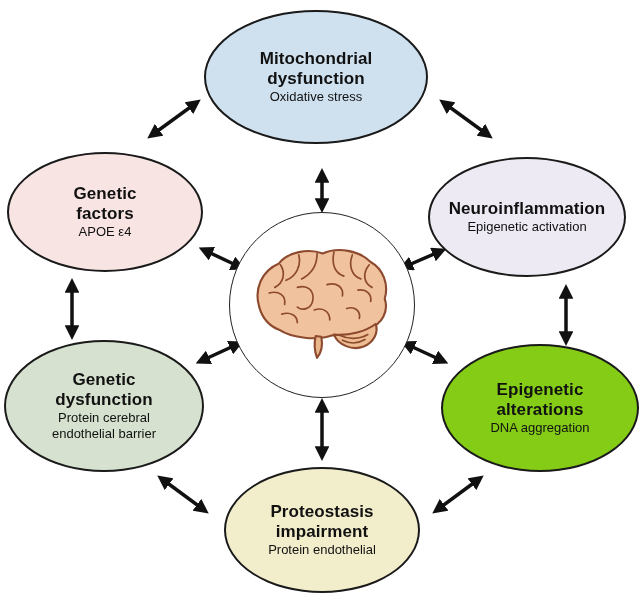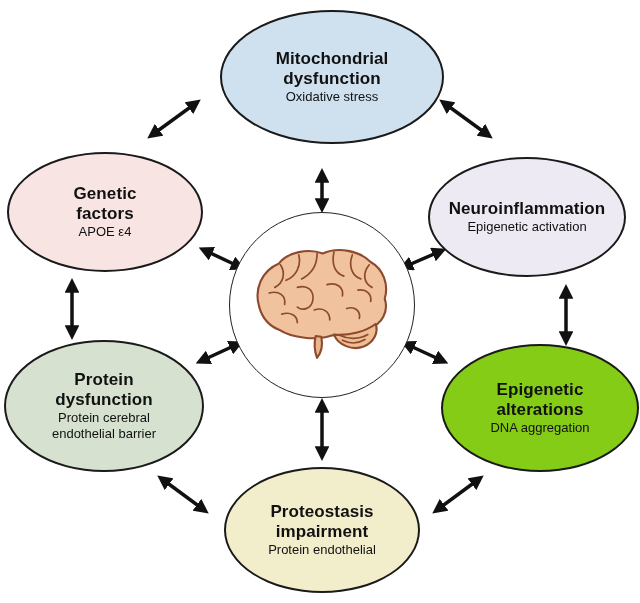--- a/index.html
+++ b/index.html
@@ -34,21 +34,21 @@
     font-weight: 700;
     line-height: 1.18;
     letter-spacing: 0.1px;
   }
   .node-subtitle {
     font-size: 13px;
     line-height: 1.25;
     margin-top: 0;
   }
   
-  .pos-mito  { left: 220px; top:  10px; width: 224px; height: 134px; }
+  .pos-mito  { left: 204px; top:  10px; width: 224px; height: 134px; }
   .pos-gen   { left:   7px; top: 152px; width: 196px; height: 120px; justify-content: center; }
   .pos-neuro { left: 428px; top: 157px; width: 198px; height: 120px; }
   .pos-vasc  { left:   4px; top: 340px; width: 200px; height: 132px; }
   .pos-epi   { left: 441px; top: 344px; width: 198px; height: 128px; }
   .pos-prot  { left: 224px; top: 467px; width: 196px; height: 126px; }
   
   .pos-mito  .node-title { max-width: 160px; }
   .pos-gen   .node-title { max-width: 100px; }
   .pos-vasc  .node-title { max-width: 124px; }
   .pos-epi   .node-title { max-width: 124px; }
@@ -109,21 +109,21 @@
     <div class="node-title">Genetic factors</div>
     <div class="node-subtitle">APOE ε4</div>
   </div>
 
   <div class="node pos-neuro" style="background: rgb(237, 234, 243);">
     <div class="node-title">Neuroinflammation</div>
     <div class="node-subtitle">Epigenetic activation</div>
   </div>
 
   <div class="node pos-vasc" style="background: rgb(214, 226, 207);">
-    <div class="node-title">Protein dysfunction</div>
+    <div class="node-title">Genetic dysfunction</div>
     <div class="node-subtitle">Protein cerebral endothelial barrier</div>
   </div>
 
   <div class="node pos-epi" style="background: #84cc16;">
     <div class="node-title">Epigenetic alterations</div>
     <div class="node-subtitle">DNA aggregation</div>
   </div>
 
   <div class="node pos-prot" style="background: rgb(242, 237, 202);">
     <div class="node-title">Proteostasis impairment</div>

